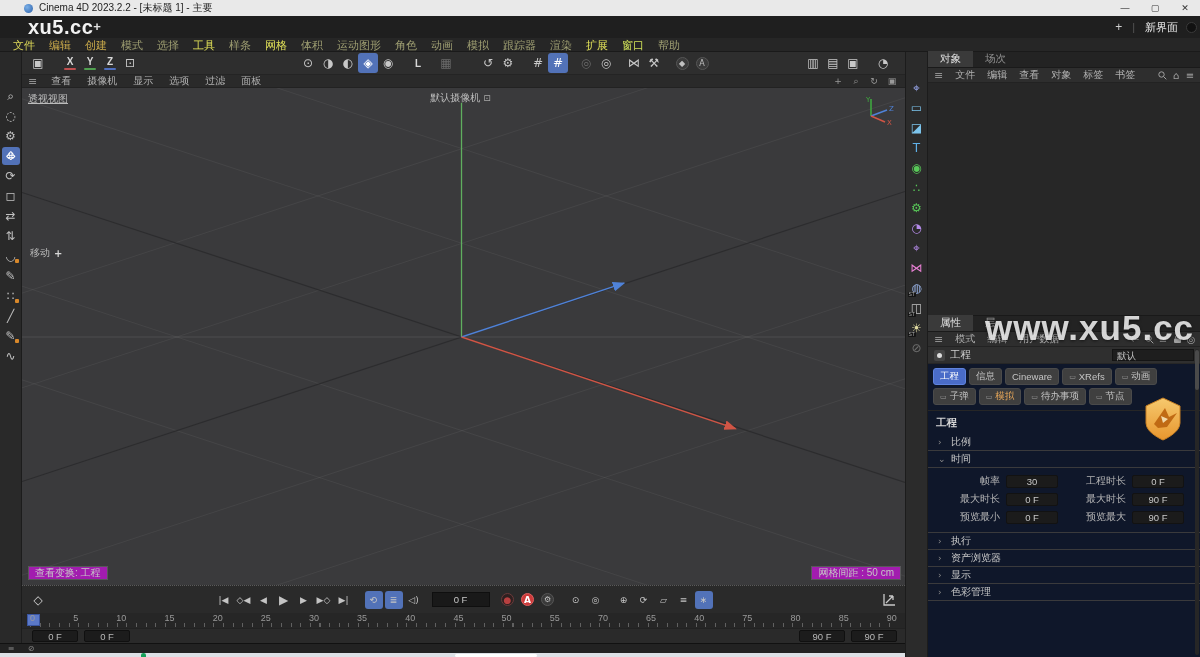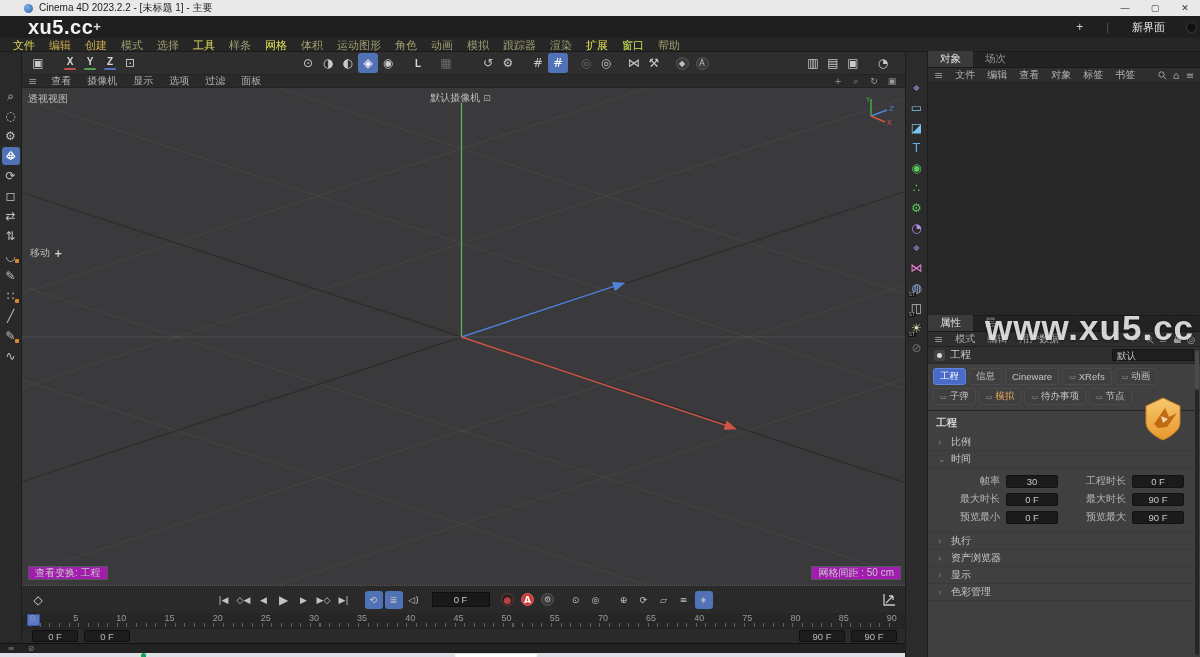--- a/index.html
+++ b/index.html
@@ -8,21 +8,21 @@
   .abs{position:absolute;}
   .glyph,.tg,.g1,.g2,.tc{font-family:"DejaVu Sans",sans-serif;}
 
   
   #titlebar{left:0;top:0;width:1200px;height:16px;background:#e9e9e9;display:flex;align-items:center;color:#1c1c1c;font-size:10px;}
   #app-icon{width:9px;height:9px;border-radius:50%;background:radial-gradient(circle at 35% 35%,#7ab0e8,#2b5fa8);margin:0 6px 0 24px;}
   .win-btn{width:30px;height:16px;display:flex;align-items:center;justify-content:center;font-size:9px;color:#333;}
   #titlebar .spacer{flex:1;}
 
   
-  #tabrow{left:0;top:16px;width:1200px;height:22px;background:#1f1f1f;display:flex;align-items:center;gap:13px;}
+  #tabrow{left:0;top:16px;width:1200px;height:22px;background:#1f1f1f;display:flex;align-items:center;}
   #logo{margin-left:28px;color:#f2f2f2;font-size:20px;font-weight:bold;letter-spacing:.5px;line-height:20px;}
   #logo .plus{font-size:13px;vertical-align:3px;color:#e0e0e0;}
   #tabrow .spacer{flex:1;}
   .ltab{color:#a9a9a9;font-size:11px;padding:3px 13px;position:relative;}
   .ltab.active{color:#f0f0f0;}
   .ltab.active::after{content:"";position:absolute;left:10px;right:10px;bottom:-2px;height:2px;background:#6c95e0;}
   #tab-add{color:#cfcfcf;font-size:12px;padding:0 10px;}
   #tab-divider{color:#555;font-size:11px;}
   #newui{color:#e8e8e8;font-size:11px;font-weight:normal;padding:0 8px 0 10px;}
   #newui-toggle{width:11px;height:11px;border-radius:50%;background:#111;border:1px solid #3a3a3a;margin-right:3px;}
@@ -81,21 +81,21 @@
   #rpanel{left:928px;top:52px;width:272px;height:605px;background:#2b2b2b;}
   .ptabs{display:flex;align-items:flex-end;background:#232323;height:16px;border-bottom:1px solid #1a1a1a;}
   .ptab{font-size:10.5px;color:#8f8f8f;padding:2px 12px;height:16px;display:flex;align-items:center;}
   .ptab.active{background:#3a3a3a;color:#e0e0e0;}
   .pmenu{display:flex;align-items:center;height:15px;background:#2e2e2e;border-bottom:1px solid #222;color:#b0b0b0;font-size:10px;}
   .pmenu .hamburger{color:#909090;font-size:11px;padding:0 6px;}
   .pmenu .menu-item{font-size:10px;padding:0 6px;color:#b0b0b0;}
   .pmenu .spacer{flex:1;}
   .pico{width:14px;height:13px;display:inline-flex;align-items:center;justify-content:center;color:#a0a0a0;font-size:10px;flex:0 0 auto;}
   #om-body{height:232px;background:#272727;}
-  #am{position:absolute;left:0;top:263px;width:272px;bottom:0;background:#404040;border-top:1px solid #191919;}
+  #am{position:absolute;left:0;top:263px;width:272px;bottom:0;background:#0f172a;border-top:1px solid #191919;}
   #am-objrow{display:flex;align-items:center;height:17px;padding:0 6px;gap:5px;background:#2f2f2f;border-bottom:1px solid #262626;}
   #am-objicon{width:11px;height:11px;background:#444;border-radius:2px;position:relative;}
   #am-objicon::after{content:"";position:absolute;left:3px;top:3px;width:5px;height:5px;border-radius:50%;background:#ddd;}
   #am-objrow .title{color:#d0d0d0;font-size:10.5px;flex:0 0 auto;}
   #am-objrow .spacer{flex:1;}
   #preset-box{width:82px;height:12px;background:#1e1e1e;border:1px solid #141414;color:#c0c0c0;font-size:9.5px;line-height:11px;padding:0 4px;}
   #am-tabbtns{display:flex;flex-wrap:wrap;gap:3px;padding:4px 5px 5px 5px;border-bottom:1px solid #262626;}
   .amtab{background:#3f3f3f;border:1px solid #4a4a4a;border-radius:3px;color:#c4c4c4;font-size:9.5px;padding:1px 6px;display:inline-flex;align-items:center;gap:3px;}
   .amtab.active{background:#4a6cc8;border-color:#5f83de;color:#fff;}
   .amtab.accent{color:#e8a85a;}
@@ -447,21 +447,21 @@
           <path d="M0,0 L9,3.5 L0,7 z" fill="#4f82d8"></path>
         </marker>
       <marker id="ahr" markerWidth="9" markerHeight="7" refX="8" refY="3.5" orient="auto">
           <path d="M0,0 L9,3.5 L0,7 z" fill="#d05545"></path>
         </marker>
     </defs>
     <line x1="441" y1="249" x2="441" y2="14" stroke="#5fae5f" stroke-width="1.3"></line>
     <line x1="441" y1="249" x2="604" y2="195" stroke="#4f82d8" stroke-width="1.4" marker-end="url(#ahb)"></line>
     <line x1="441" y1="249" x2="716" y2="341" stroke="#d05545" stroke-width="1.4" marker-end="url(#ahr)"></line>
   </svg>
-  <span class="vp-label" id="vp-view" style="left:6px;top:4px;">透视视图</span>
+  <span class="vp-label" id="vp-view" style="left:6px;top:4px;text-decoration:underline;">透视视图</span>
   <span class="vp-label" id="vp-cam">
       <span>默认摄像机</span>
       <span class="glyph">⊡</span>
     </span>
   <span class="vp-label" id="vp-tool">
       <span>移动</span>
       <span class="glyph">+</span>
     </span>
   <svg id="axis-gizmo" width="36" height="32" viewBox="0 0 36 32">
     <line x1="10" y1="22" x2="10" y2="5" stroke="#3fae3f" stroke-width="1.5"></line>

